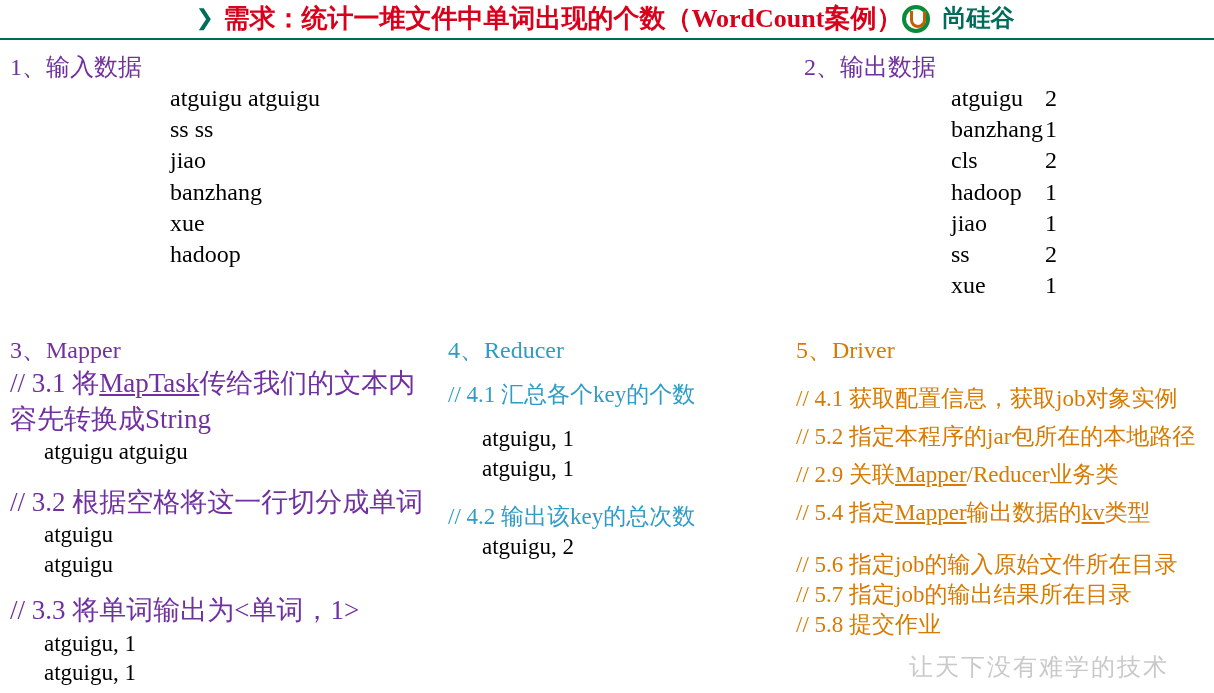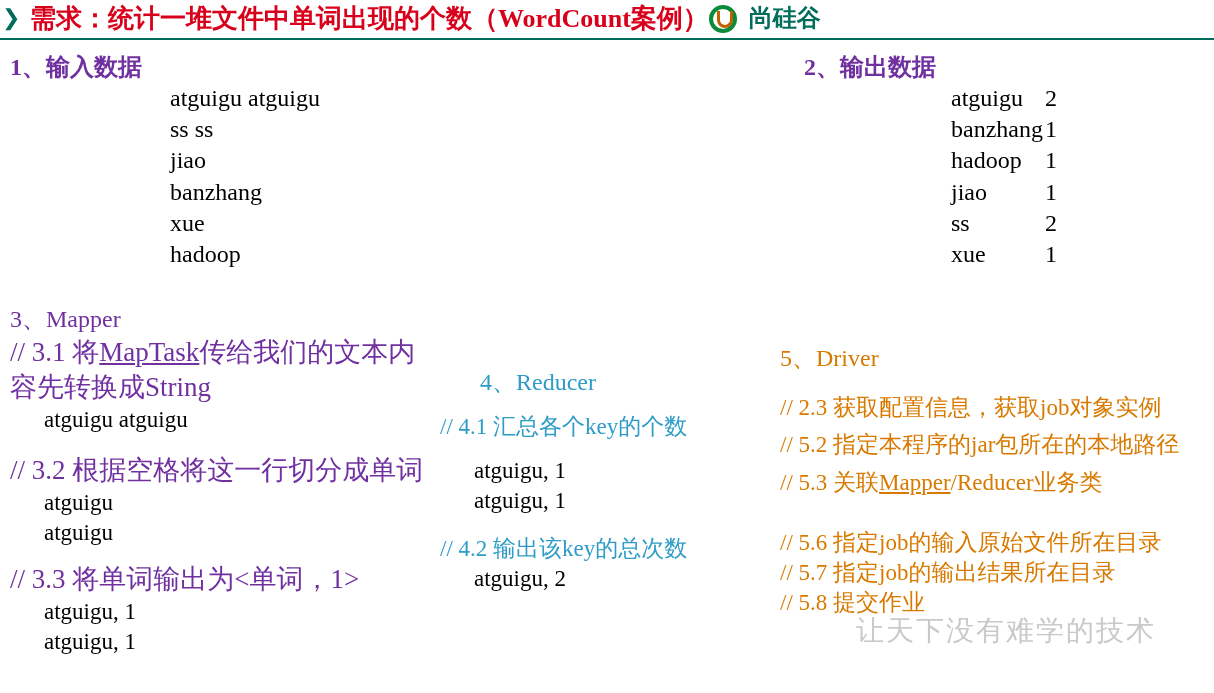--- a/index.html
+++ b/index.html
@@ -10,21 +10,21 @@
     height: 693px;
     font-family: "Microsoft YaHei", "SimSun", "Times New Roman", serif;
     background: #fff;
     font-size: 22px;
     line-height: 1.3;
     position: relative;
   }
   .header-row {
     display: flex;
     align-items: center;
-    justify-content: flex-start;
+    justify-content: center;
     border-bottom: 2px solid #006d5b;
     padding: 2px 6px 2px 2px;
   }
   .title {
     color: #d9001b;
     font-size: 26px;
     font-weight: 600;
   }
   .arrow {
     color: #006d5b;
@@ -64,21 +64,21 @@
 
   
   .row-top {
     display: flex;
     justify-content: space-between;
     padding: 12px 150px 0 10px;
   }
   .col-in  { width: 380px; }
   .col-out { width: 260px; }
 
-  .sec-h { color: #7030a0; font-size: 24px; font-weight: bold; }
+  .sec-h { color: #7030a0; font-size: 24px; }
   .indent1 {
     padding-left: 160px;
     font-family: "Times New Roman", serif;
     font-size: 24px;
     color: #000;
     line-height: 1.3;
   }
   .out-tab {
     padding-left: 145px;
     font-family: "Times New Roman", serif;
@@ -86,53 +86,52 @@
     color: #000;
   }
   .out-tab table { border-collapse: collapse; }
   .out-tab td { padding: 0 2px; text-align: left; }
   .out-tab td:nth-child(2) { padding-left: 0px; }
 
   
   .row-bot {
     display: flex;
     padding: 34px 8px 0 10px;
-    gap: 0;
-    align-items: center;
+    gap: 8px;
   }
   .col3a { width: 430px; }
   .col3b { width: 340px; }
   .col3c { flex: 1; }
 
   .mapper-h   { color: #7030a0; font-size: 24px; }
-  .reducer-h  { color: #2e9cc7; font-size: 24px; margin-left: 40px; }
+  .reducer-h  { color: #2e9cc7; font-size: 24px; }
   .driver-h   { color: #d87a00; font-size: 24px; }
 
   .cm-purple  { color: #7030a0; font-size: 27px; }
   .cm-blue    { color: #2e9cc7; font-size: 23px; }
   .cm-orange  { color: #d87a00; font-size: 23px; }
 
   .u { text-decoration: underline; }
   .d-black {
     color: #000;
     padding-left: 34px;
     font-family: "Times New Roman", serif;
     font-size: 23px;
     line-height: 1.3;
   }
   .gap-s { height: 14px; }
   .gap-m { height: 18px; }
 
   .footer-slogan {
     position: absolute;
-    right: 58px;
+    right: 45px;
     bottom: 6px;
     color: #c9c9c9;
-    font-size: 28px;
-    font-family: Liberation Mono, monospace;
+    font-size: 24px;
+    font-family: Liberation Sans, sans-serif;
     letter-spacing: 2px;
   }
 </style>
 </head>
 <body>
 
 <div class="header-row">
   <div>
     <span class="arrow">❯</span>
     <span class="title">需求：统计一堆文件中单词出现的个数（WordCount案例）</span>
@@ -164,20 +163,24 @@
           <tbody>
               <tr>
                 <td>atguigu</td>
                 <td>2</td>
               </tr>
           <tr>
                 <td>banzhang</td>
                 <td>1</td>
               </tr>
           <tr>
+                <td>cls</td>
+                <td>2</td>
+              </tr>
+          <tr>
                 <td>hadoop</td>
                 <td>1</td>
               </tr>
           <tr>
                 <td>jiao</td>
                 <td>1</td>
               </tr>
           <tr>
                 <td>ss</td>
                 <td>2</td>
@@ -218,28 +221,31 @@
       <div class="d-black">atguigu, 1</div>
       <div class="d-black">atguigu, 1</div>
       <div class="gap-m"></div>
       <div class="cm-blue">// 4.2  输出该key的总次数</div>
       <div class="d-black">atguigu, 2</div>
     </div>
 
     <div class="col3c">
       <div class="driver-h">5、Driver</div>
       <div class="gap-m"></div>
-      <div class="cm-orange">// 2.3 获取配置信息，获取job对象实例</div>
+      <div class="cm-orange">// 4.1 获取配置信息，获取job对象实例</div>
       <div style="height:8px"></div>
       <div class="cm-orange">// 5.2 指定本程序的jar包所在的本地路径</div>
       <div style="height:8px"></div>
       <div class="cm-orange">
-        <span>// 5.3 关联</span><span class="u">Mapper</span><span>/Reducer业务类</span>
-      </div>
-      <div style="height:8px"></div>
+        <span>// 2.9 关联</span><span class="u">Mapper</span><span>/Reducer业务类</span>
+      </div>
+      <div style="height:8px"></div>
+      <div class="cm-orange">
+        <span>// 5.4 指定</span><span class="u">Mapper</span><span>输出数据的</span><span class="u">kv</span><span>类型</span>
+      </div>
       <div style="height:8px"></div>
       <div style="height:14px"></div>
       <div class="cm-orange">// 5.6 指定job的输入原始文件所在目录</div>
       <div class="cm-orange">// 5.7  指定job的输出结果所在目录</div>
       <div class="cm-orange">// 5.8 提交作业</div>
     </div>
   </div>
 
   <div class="footer-slogan">让天下没有难学的技术</div>
 </div>

